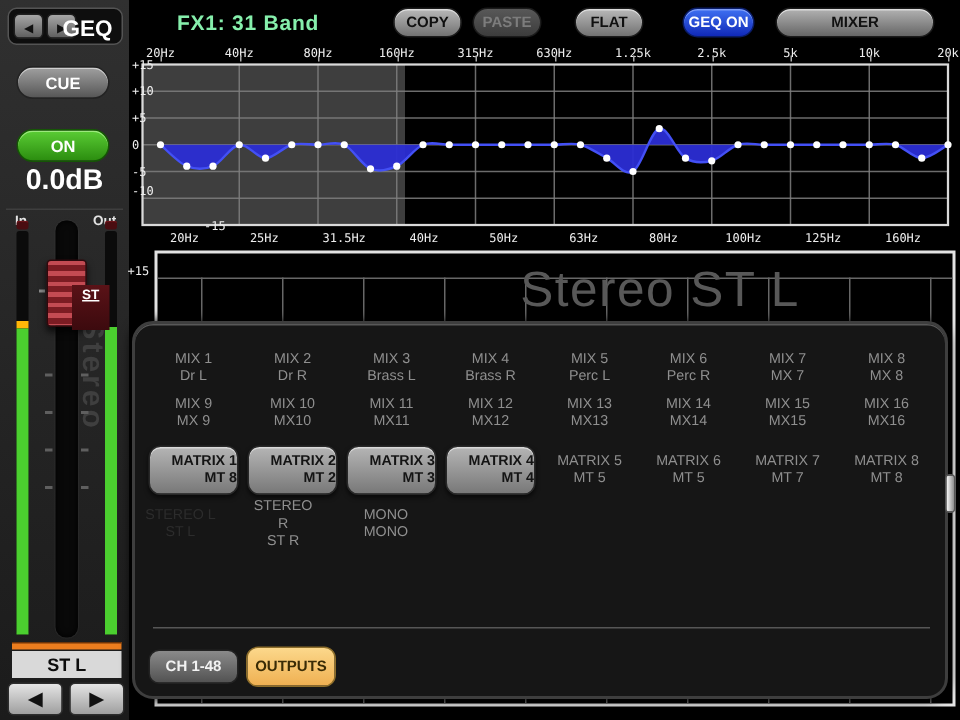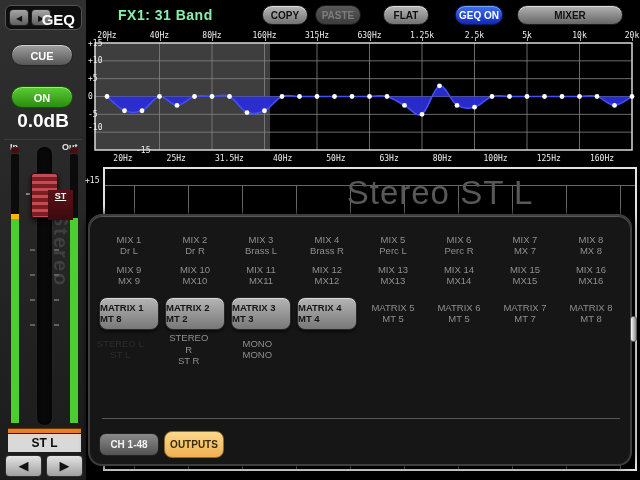--- a/index.html
+++ b/index.html
@@ -71,21 +71,21 @@
   #popup{left:88px;top:214px;width:544px;height:252px;background:#161616;border:2px solid #3e3e3e;border-radius:14px;
          box-sizing:border-box;box-shadow:0 0 8px #000,inset 0 1px 0 #585858;z-index:3;}
   .prow{position:absolute;left:6px;width:528px;display:grid;grid-template-columns:repeat(8,1fr);}
   .prow0{top:14px;height:30px;} .prow1{top:44px;height:30px;} .prow2{top:78px;height:38px;} .prow3{top:116px;height:30px;gap:20px;}
   .pcell{display:flex;align-items:center;justify-content:center;text-align:center;}
   .plain{font-size:9.5px;line-height:11.5px;color:#8f8f8f;}
   .cur{color:#2c2c2c;}
   .mxbtn{width:60px;height:33px;border-radius:8px;background:linear-gradient(180deg,#b5b5b5,#787878);
          border:1px solid #282828;box-shadow:inset 0 1px 0 #d8d8d8,0 2px 3px rgba(0,0,0,.55);
          color:#141414;font-weight:bold;font-size:9.5px;line-height:11.5px;
-         display:flex;flex-direction:column;align-items:flex-start;justify-content:center;box-sizing:border-box;}
+         display:flex;flex-direction:column;align-items:flex-end;justify-content:center;box-sizing:border-box;}
   #psep{left:12px;top:202px;width:518px;height:1px;background:#565656;}
   #chtab{left:9px;top:217px;width:60px;height:23px;border-radius:7px;background:linear-gradient(180deg,#8a8a8a,#525252);
          border:1px solid #222;color:#f2f2f2;font-size:10px;font-weight:bold;text-align:center;line-height:21px;box-sizing:border-box;}
   #outtab{left:74px;top:215px;width:60px;height:27px;border-radius:8px;background:linear-gradient(180deg,#fcd88b,#efb052);
           border:1px solid #8c6d2a;color:#3a2c06;font-size:10px;font-weight:bold;text-align:center;line-height:25px;box-sizing:border-box;}
   #pscroll{left:630px;top:316px;width:7px;height:26px;border-radius:3px;border:1px solid #555;
            background:linear-gradient(90deg,#fafafa,#8d8d8d);z-index:4;box-sizing:border-box;}
 </style>
 </head>
 <body>

